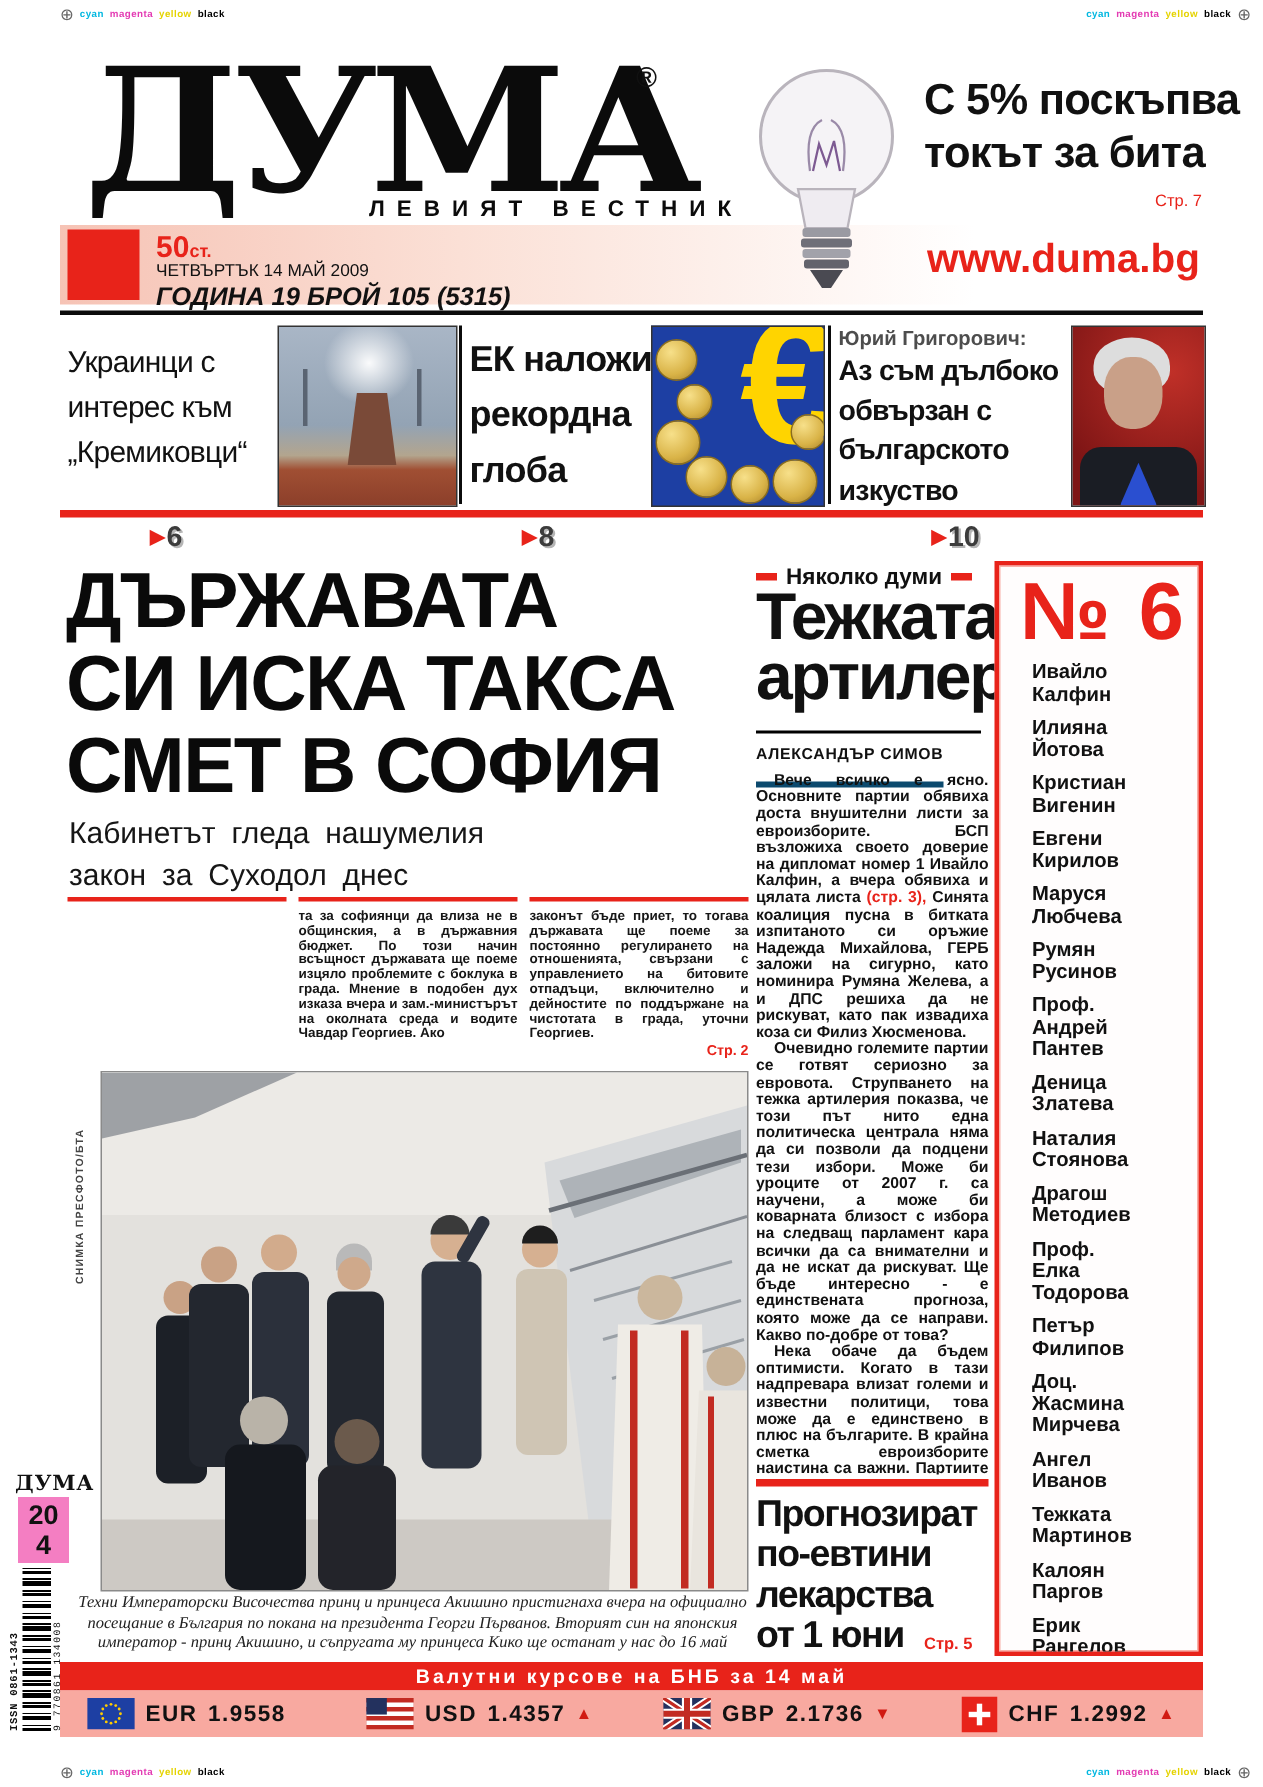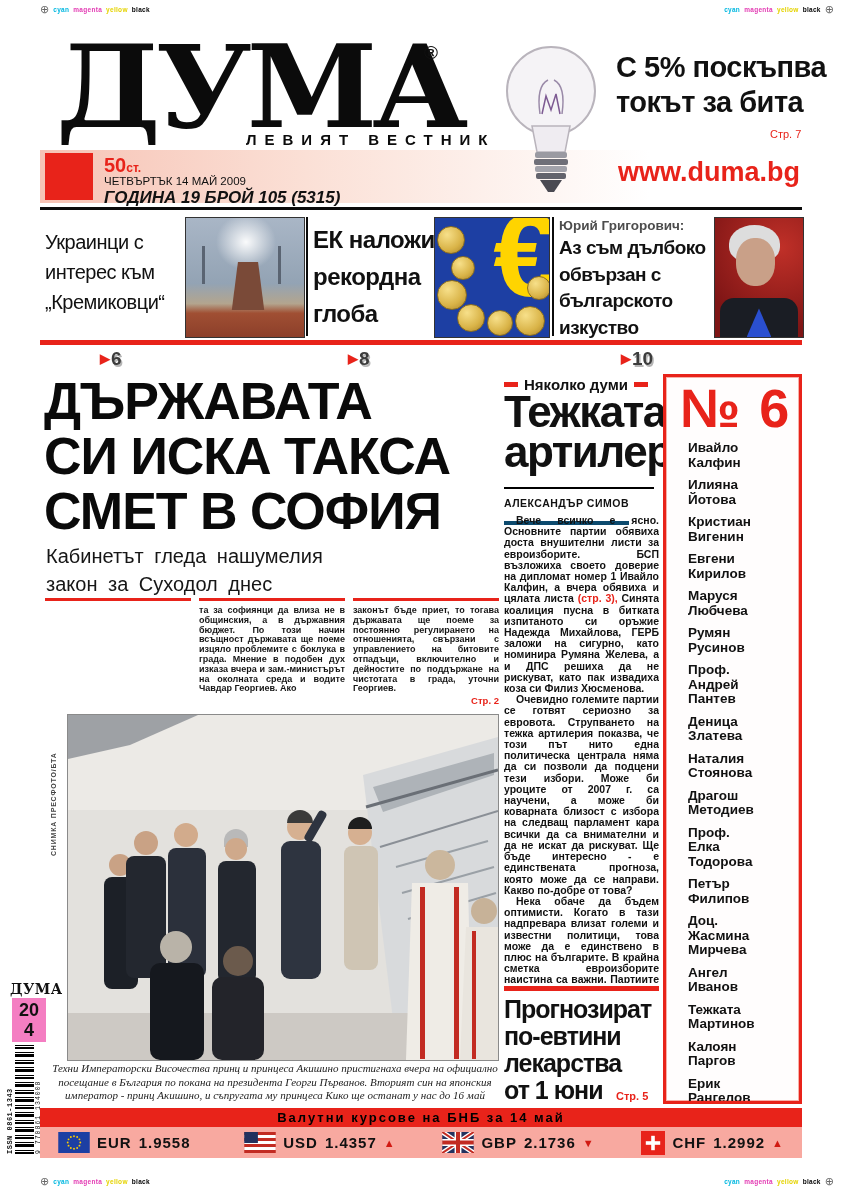--- a/index.html
+++ b/index.html
@@ -94,21 +94,21 @@
   .story2{left:504px;top:996px;font-size:25px;line-height:27px;font-weight:bold;letter-spacing:-1px;}
   .story2-ref{left:616px;top:1090px;font-size:11px;font-weight:bold;color:#e8231a;}
 
   
   .listbox{left:663px;top:374px;width:133px;height:724px;border:3px solid #e8231a;
      box-shadow:inset 0 0 0 1px #f8b0a8;background:#fffdfd;overflow:hidden;}
   .boxnum{color:#e8231a;font-size:54px;font-weight:bold;margin:4px 0 6px 14px;letter-spacing:2px;line-height:1;}
   .name{font-size:13.5px;font-weight:bold;line-height:14.5px;margin:0 0 8px 22px;}
 
   
-  .curr-head{left:40px;top:1108px;width:762px;height:19px;background:#e8231a;color:#000000;
+  .curr-head{left:40px;top:1108px;width:762px;height:19px;background:#e8231a;color:#ffffff;
      font-size:13px;font-weight:bold;letter-spacing:2px;text-align:center;line-height:19px;}
   .curr-row{left:40px;top:1127px;width:726px;height:31px;background:#f8a9a0;display:flex;
      align-items:center;justify-content:space-between;padding:0 18px;}
   .rate{display:flex;align-items:center;gap:7px;font-size:15px;font-weight:bold;letter-spacing:1px;}
   .trend{color:#d11a12;font-size:11px;}
   .flag{display:block;}
 
   
   .ed-logo{left:10px;top:981px;font-family:"DejaVu Serif", serif;font-weight:bold;font-size:14px;letter-spacing:0.5px;}
   .ed-box{left:12px;top:998px;width:34px;height:42px;background:#f47ec2;text-align:center;

